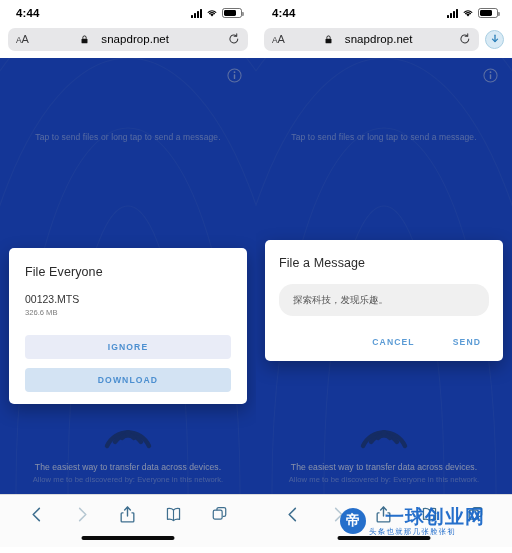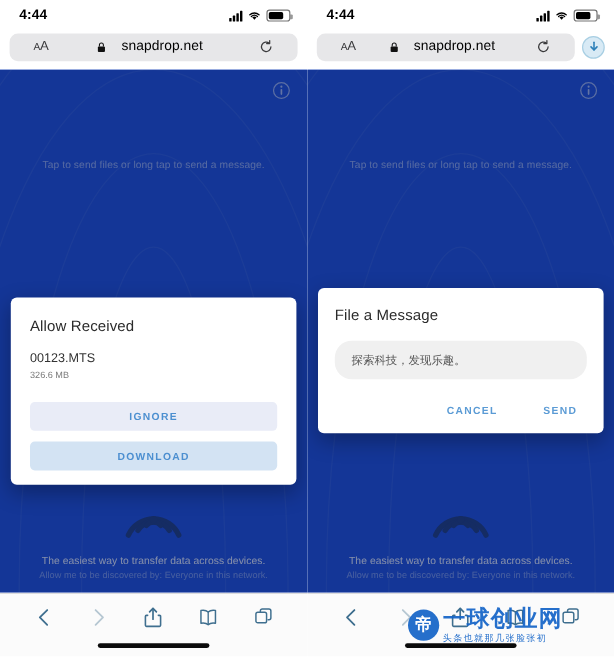--- a/index.html
+++ b/index.html
@@ -99,21 +99,21 @@
     position: relative;
     z-index: 30;
   }
   .urlbar {
     flex: 1 1 auto;
     height: 23px;
     background: #e7e7e9;
     border-radius: 7px;
     display: flex;
     align-items: center;
-    padding: 0 20px;
+    padding: 0 8px;
     position: relative;
   }
   .aa-btn {
     font-size: 11px;
     color: #3a3a3c;
     letter-spacing: -0.3px;
     flex: 0 0 auto;
     font-weight: 500;
   }
   .aa-btn .small { font-size: 8.5px; }
@@ -333,20 +333,21 @@
     font-weight: bold;
     flex: 0 0 auto;
   }
   .wm-texts { display: flex; flex-direction: column; line-height: 1; }
   .wm-main {
     font-size: 19px;
     font-weight: bold;
     color: #1565c8;
     letter-spacing: 1px;
     font-family: "DejaVu Sans", sans-serif;
+    margin-left: 16px;
   }
   .wm-sub {
     font-size: 7.5px;
     color: #1565c8;
     letter-spacing: 1.2px;
     margin-top: 2px;
     font-family: "DejaVu Sans", sans-serif;
   }
 </style>
 </head>
@@ -424,21 +425,21 @@
             <circle cx="26" cy="25" r="3.1" fill="#1f3f8f"></circle>
           </svg>
         </div>
         <div class="footer-line1">The easiest way to transfer data across devices.</div>
         <div class="footer-line2">Allow me to be discovered by: Everyone in this network.</div>
       </div>
 
       <div class="dim"></div>
 
       <div class="dialog dialog-file">
-        <div class="dlg-title">Allow Received</div>
+        <div class="dlg-title">File Everyone</div>
         <div class="file-name">00123.MTS</div>
         <div class="file-size">326.6 MB</div>
         <div class="dlg-actions">
           <button class="btn-pill btn-ignore">IGNORE</button>
           <button class="btn-pill btn-download">DOWNLOAD</button>
         </div>
       </div>
     </div>
 
     <div class="toolbar">

